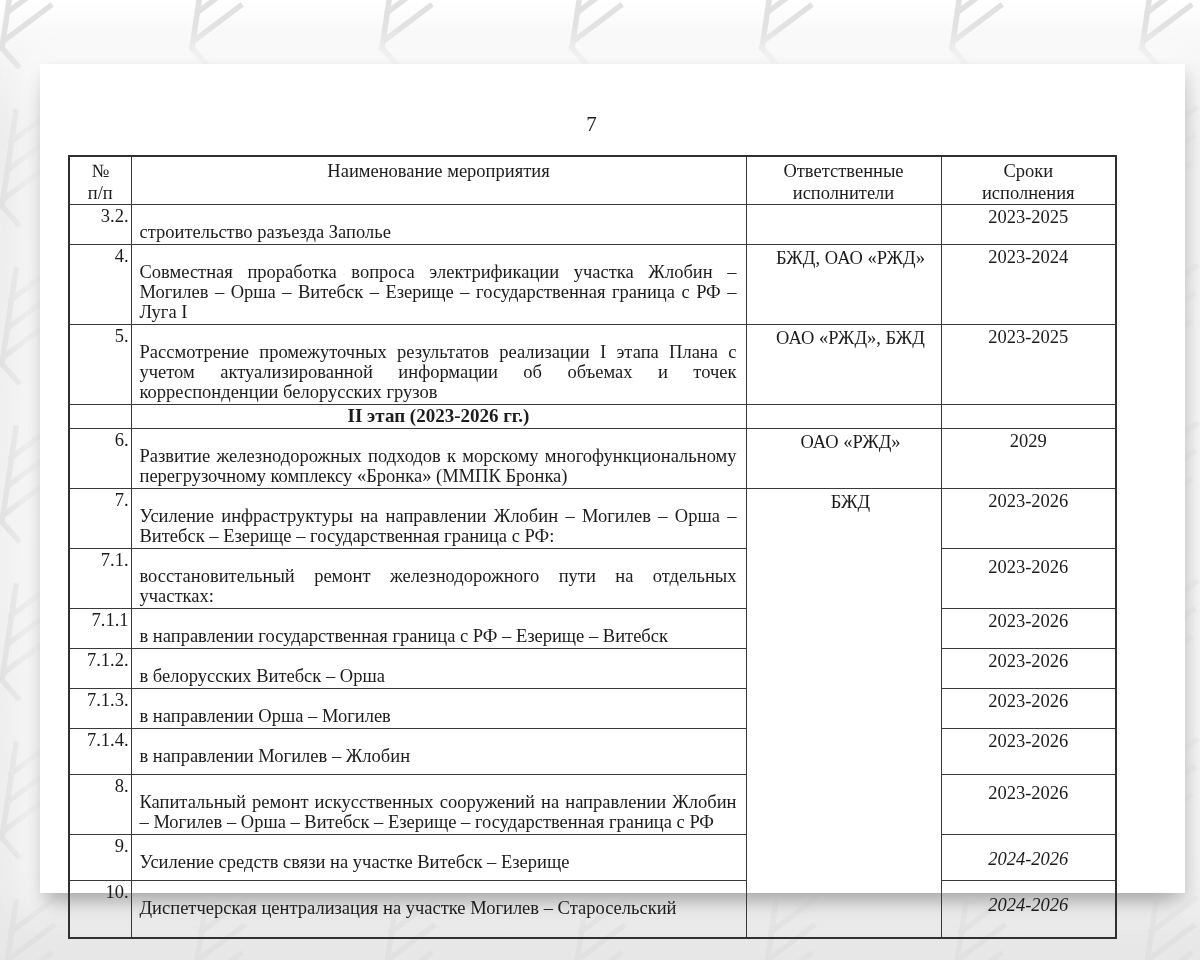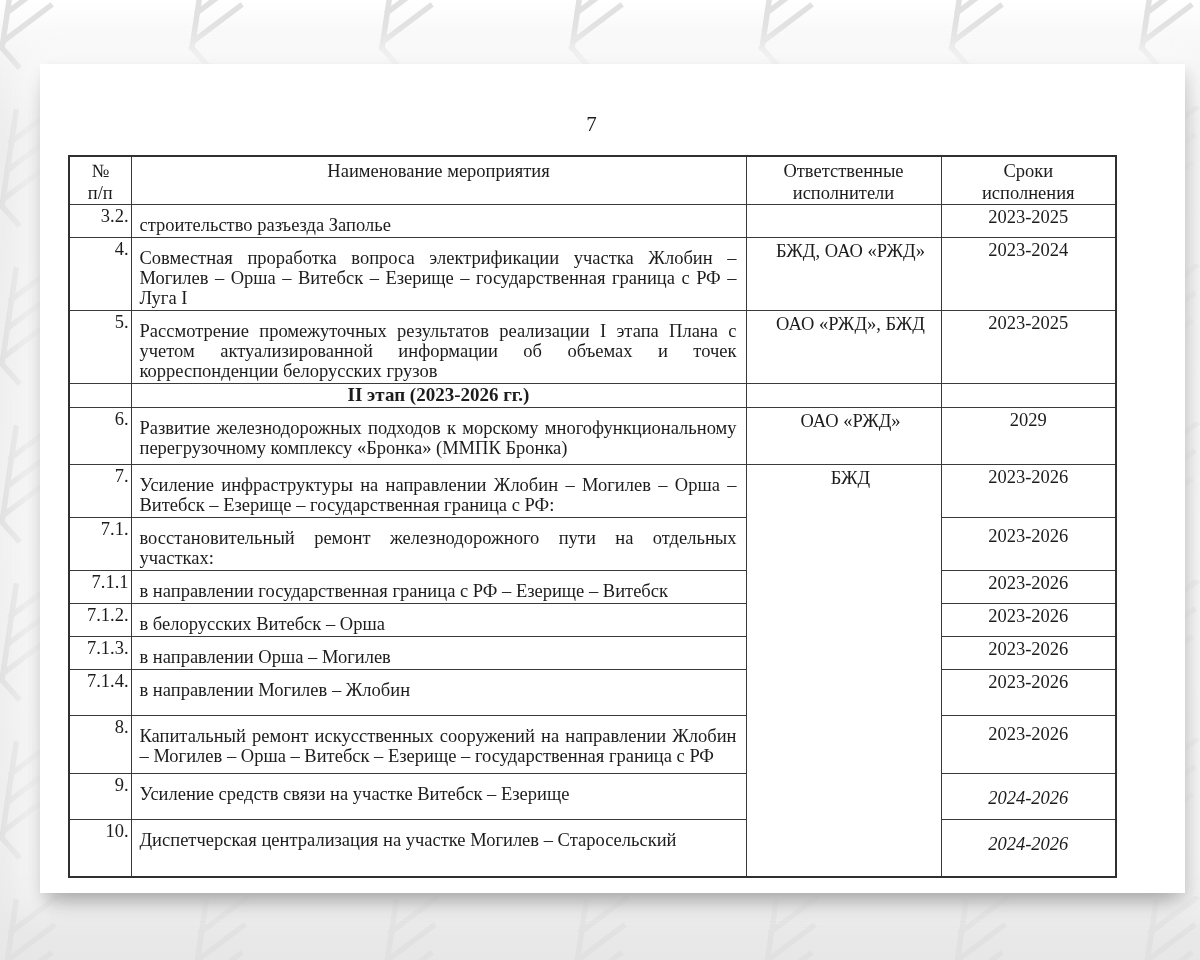--- a/index.html
+++ b/index.html
@@ -28,21 +28,21 @@
     border-collapse: collapse; table-layout: fixed;
     font-size: 18.5px; line-height: 20px;
   }
   table.plan td { border: 1.5px solid #3a3a3a; overflow: hidden; }
   table.plan { border: 2px solid #303030; }
   td.th {
     text-align: center; vertical-align: top; padding: 3px 2px 0 2px;
     white-space: pre-line; line-height: 22px;
   }
   td.num  { text-align: right;   vertical-align: top; padding: 1px 2px 0 7px; }
-  td.name { text-align: justify; vertical-align: top; padding: 10px 9px 2px 8px; }
+  td.name { text-align: justify; vertical-align: top; padding: 17px 9px 2px 8px; }
   td.resp { text-align: center; vertical-align: top; padding: 3px 2px 0 16px; }
   td.time { text-align: center; vertical-align: top; padding: 2px 2px 0 2px; margin-top: 18px; }
   td.time.pt8  { padding-top: 8px; }
   td.time.pt14 { padding-top: 14px; font-style: italic; }
   td.section { text-align: center; font-weight: bold; font-size: 19px; padding: 1px 4px 0 4px; margin-top: 19px; }
 </style>
 </head>
 <body>
 
 <svg class="bg-pattern" width="1200" height="960" xmlns="http://www.w3.org/2000/svg" aria-hidden="true">

